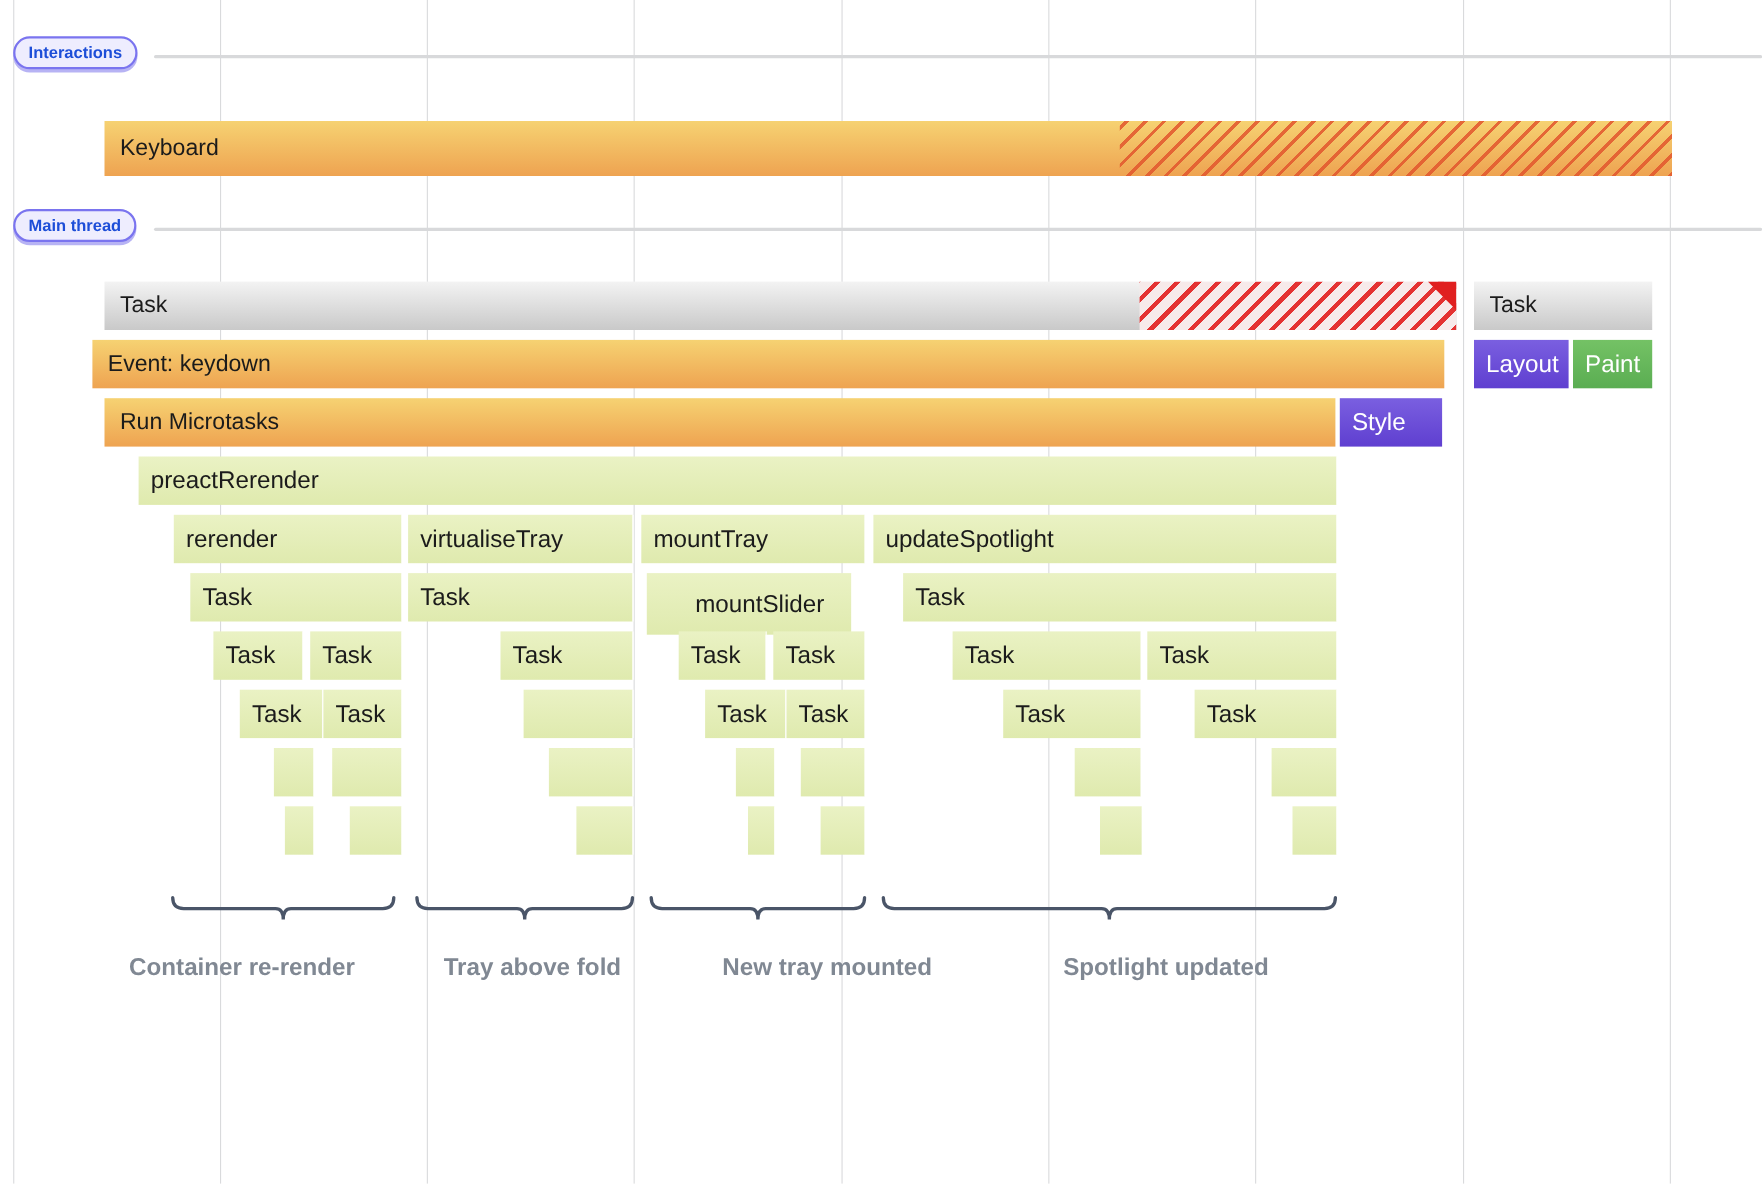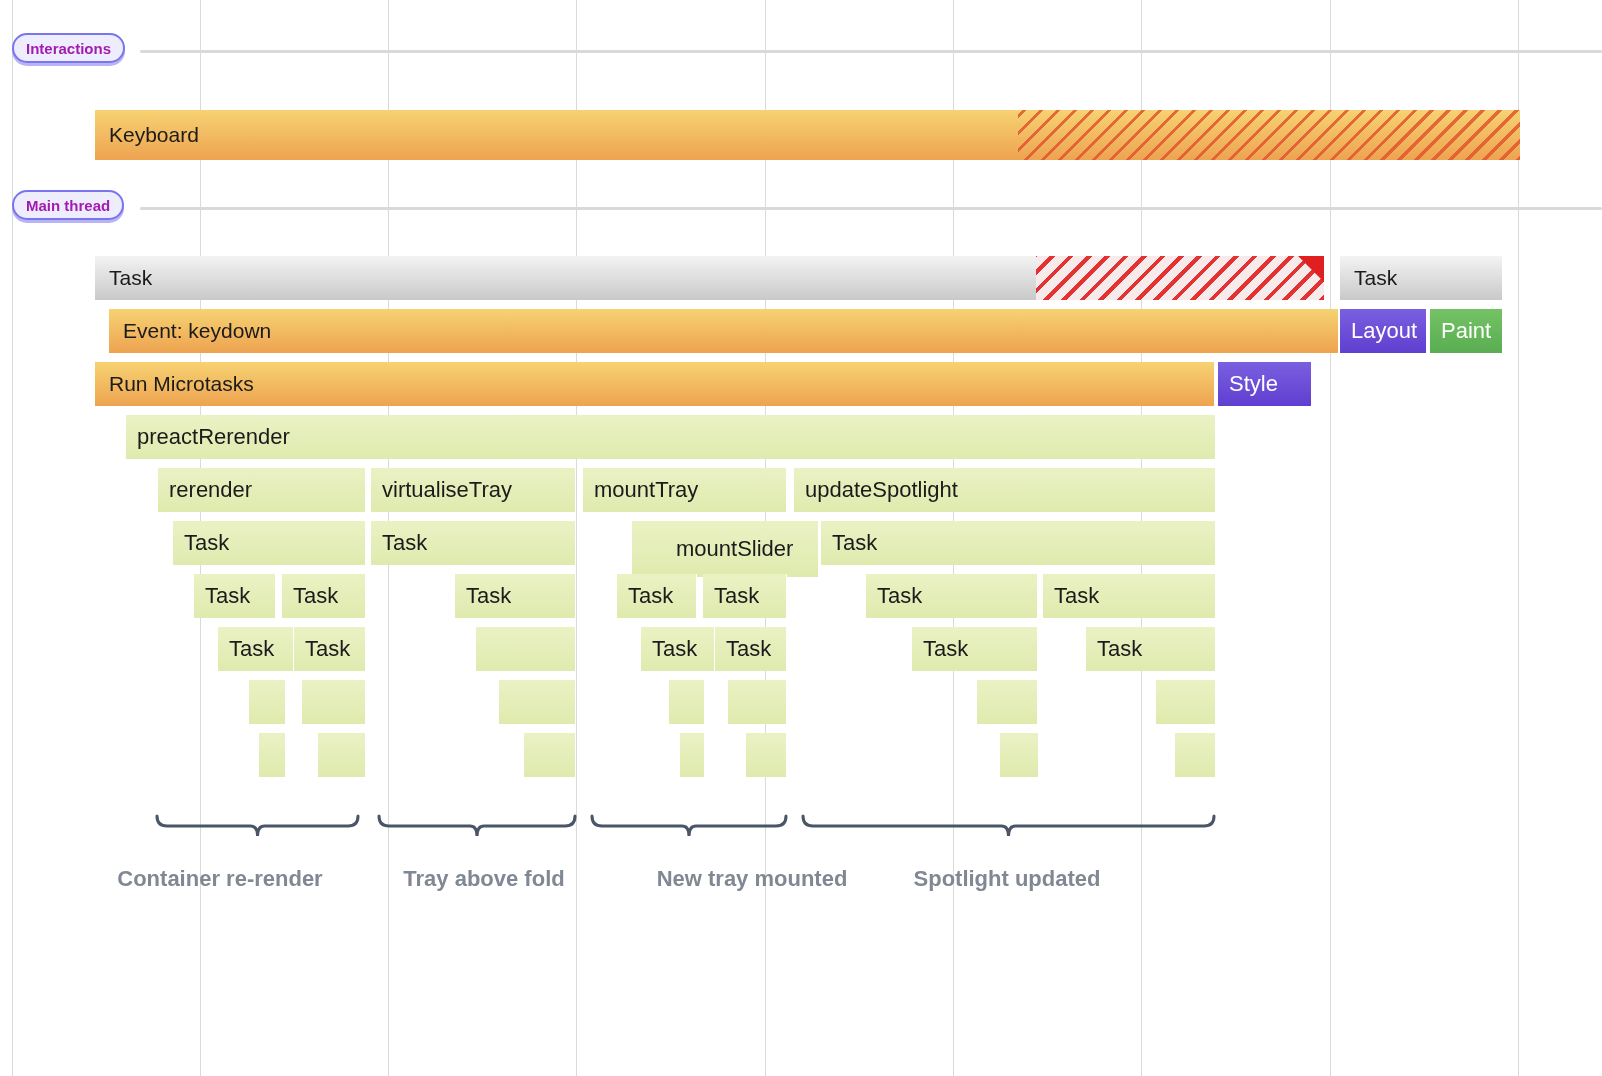--- a/index.html
+++ b/index.html
@@ -16,21 +16,21 @@
   .gridline{position:absolute;top:0;width:1px;height:1076px;background:#d9dadc;}
   .divider{position:absolute;height:3px;background:#d8d9db;border-radius:2px;}
 
   
   .pill{
     position:absolute;
     height:30px;
     border:2px solid #7a74ef;
     border-radius:16px;
     background:#eeedfe;
-    color:#a21caf;
+    color:#1d4ed8;
     font-size:15px;
     font-weight:700;
     display:flex;align-items:center;justify-content:center;
     box-shadow:0 3px 0 0 #b7b3f4;
     box-sizing:border-box;
     padding:0 12px;
     white-space:nowrap;
     z-index:6;
   }
 
@@ -128,21 +128,21 @@
   <div id="main-rows">
       <div class="bar grey" style="left: 95px; top: 256px; width: 1229px; height: 44px;">
         <div class="hatch-red" style="left: 941px; width: 288px;">
           <div class="red-corner"></div>
         </div>
         <span style="position: relative; z-index: 2;">Task</span>
       </div>
       <div class="bar grey" style="left: 1340px; top: 256px; width: 162px; height: 44px;">
         <span style="position: relative; z-index: 2;">Task</span>
       </div>
-      <div class="bar orange" style="left: 109px; top: 309px; width: 1229px; height: 44px;">
+      <div class="bar orange" style="left: 84px; top: 309px; width: 1229px; height: 44px;">
         <span style="position: relative; z-index: 2;">Event: keydown</span>
       </div>
       <div class="bar purple small" style="left: 1340px; top: 309px; width: 86px; height: 44px;">
         <span style="position: relative; z-index: 2;">Layout</span>
       </div>
       <div class="bar greenblk small" style="left: 1430px; top: 309px; width: 72px; height: 44px;">
         <span style="position: relative; z-index: 2;">Paint</span>
       </div>
       <div class="bar orange" style="left: 95px; top: 362px; width: 1119px; height: 44px;">
         <span style="position: relative; z-index: 2;">Run Microtasks</span>
@@ -164,21 +164,21 @@
       </div>
       <div class="bar green small" style="left: 794px; top: 468px; width: 422px; height: 44px;">
         <span style="position: relative; z-index: 2;">updateSpotlight</span>
       </div>
       <div class="bar green small" style="left: 173px; top: 521px; width: 193px; height: 44px;">
         <span style="position: relative; z-index: 2;">Task</span>
       </div>
       <div class="bar green small" style="left: 371px; top: 521px; width: 205px; height: 44px;">
         <span style="position: relative; z-index: 2;">Task</span>
       </div>
-      <div class="bar green small" style="left: 632px; top: 521px; width: 187px; height: 56px; padding-left: 44px;">
+      <div class="bar green small" style="left: 588px; top: 521px; width: 187px; height: 56px; padding-left: 44px;">
         <span style="position: relative; z-index: 2;">mountSlider</span>
       </div>
       <div class="bar green small" style="left: 821px; top: 521px; width: 395px; height: 44px;">
         <span style="position: relative; z-index: 2;">Task</span>
       </div>
       <div class="bar green small" style="left: 194px; top: 574px; width: 82px; height: 44px;">
         <span style="position: relative; z-index: 2;">Task</span>
       </div>
       <div class="bar green small" style="left: 282px; top: 574px; width: 84px; height: 44px;">
         <span style="position: relative; z-index: 2;">Task</span>
@@ -250,16 +250,16 @@
         <svg width="198" height="24">
           <path d="M 2 2 Q 2 12 12 12 L 92 12 Q 99 12 99 22 Q 99 12 106 12 L 186 12 Q 196 12 196 2" fill="none" stroke="#4a5568" stroke-width="3" stroke-linecap="round"></path>
         </svg>
       </div>
       <div class="ann-label" style="top: 866px; left: 532px; width: 440px;">New tray mounted</div>
       <div class="bracketwrap" style="left: 801px; top: 814px;">
         <svg width="415" height="24">
           <path d="M 2 2 Q 2 12 12 12 L 200.5 12 Q 207.5 12 207.5 22 Q 207.5 12 214.5 12 L 403 12 Q 413 12 413 2" fill="none" stroke="#4a5568" stroke-width="3" stroke-linecap="round"></path>
         </svg>
       </div>
-      <div class="ann-label" style="top: 866px; left: 787px; width: 440px;">Spotlight updated</div>
+      <div class="ann-label" style="top: 866px; left: 840px; width: 440px;">Spotlight updated</div>
     </div>
 
 </div>
 
 </body></html>

